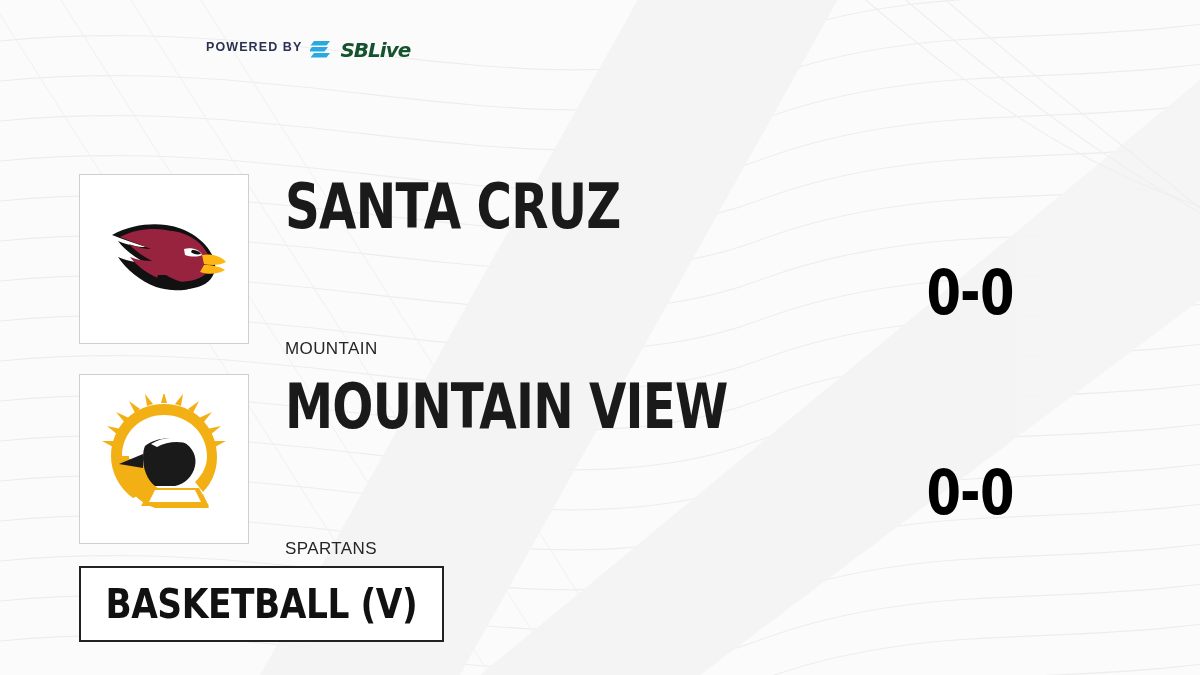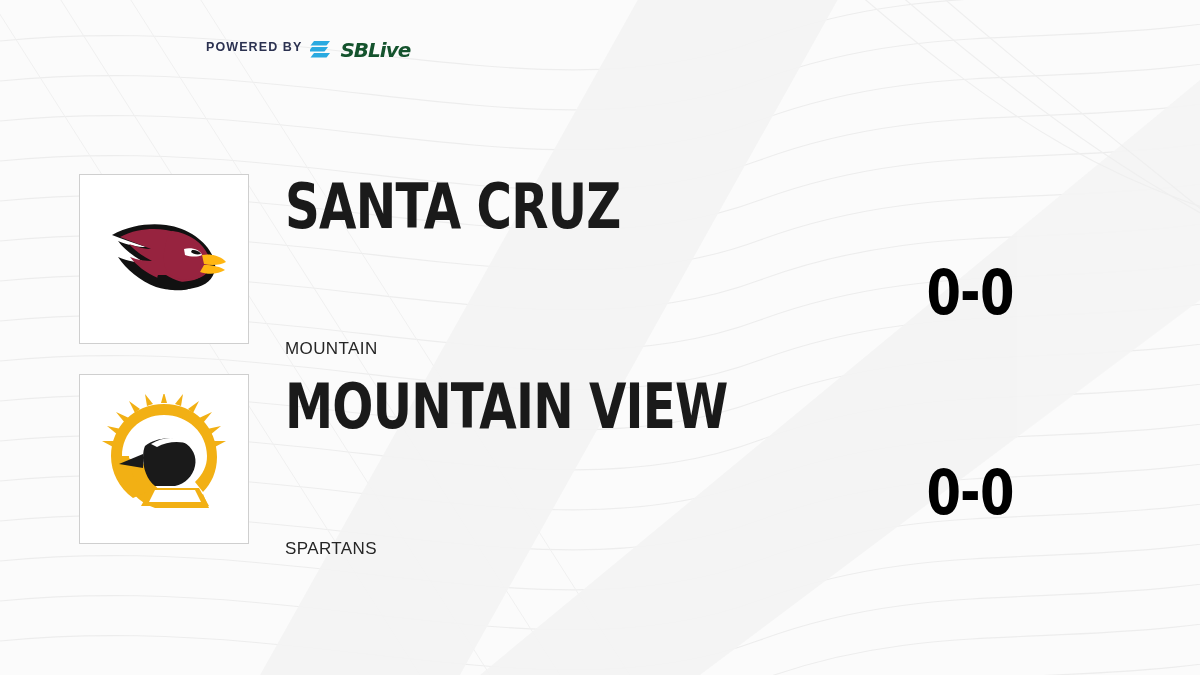--- a/index.html
+++ b/index.html
@@ -295,15 +295,18 @@
 
   <div class="team-name" id="team-name-1">SANTA CRUZ</div>
   <div class="team-mascot" id="team-mascot-1">MOUNTAIN</div>
   <div class="record" id="record-1">0-0</div>
 
   <div class="team-name" id="team-name-2">MOUNTAIN VIEW</div>
   <div class="team-mascot" id="team-mascot-2">SPARTANS</div>
   <div class="record" id="record-2">0-0</div>
 
   <div id="info-bar">
+    <div class="info-seg" id="info-sport">
+      <span class="seg-txt">BASKETBALL (V)</span>
+    </div>
   </div>
 
 </div>
 
 </body></html>

